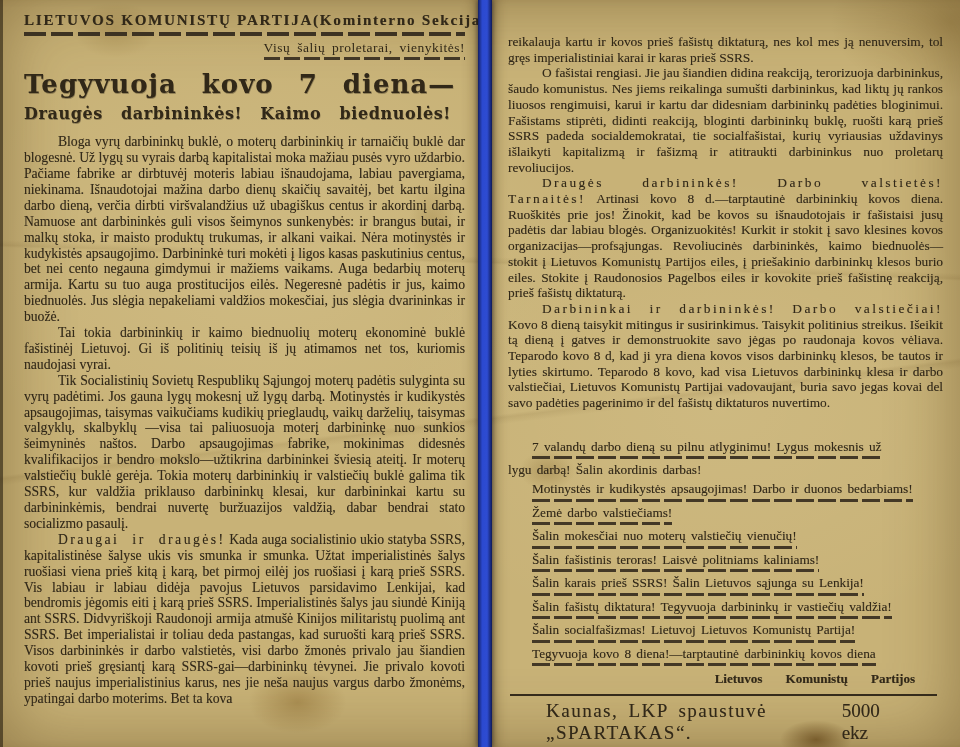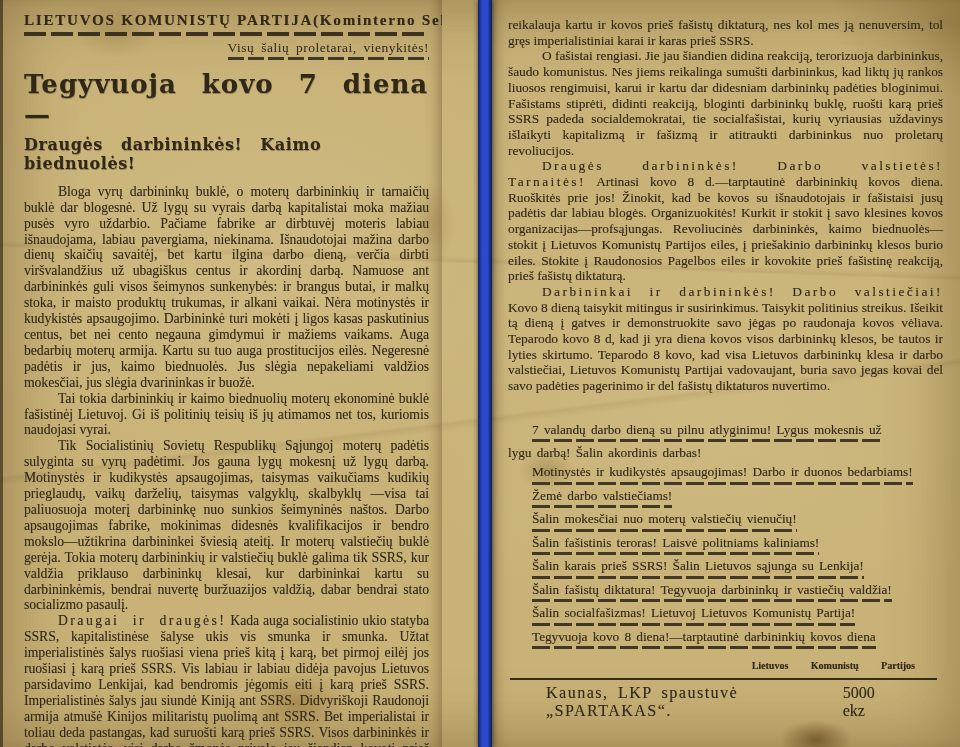--- a/index.html
+++ b/index.html
@@ -18,23 +18,23 @@
       radial-gradient(ellipse 420px 300px at 28% 35%, rgba(255,245,210,.12), transparent 80%),
       radial-gradient(ellipse 420px 300px at 75% 55%, rgba(255,245,210,.10), transparent 80%),
       linear-gradient(173deg, transparent 55%, rgba(90,65,20,.10) 55.4%, transparent 56.2%),
       linear-gradient(2deg, transparent 64%, rgba(90,65,20,.10) 64.3%, transparent 65%);
     box-shadow: inset 0 0 70px rgba(80,55,15,.45);
     color:#312818;
   }
   .scan::after { content:""; position:absolute; left:0; top:0; bottom:0; width:3px;
     background:rgba(25,18,8,.55); z-index:6; }
   .page { position:absolute; top:0; bottom:0; overflow:hidden; }
-  .page-left { left:0; width:442px; padding:12px 13px 6px 24px;
+  .page-left { left:0; width:478px; padding:12px 13px 6px 24px;
     box-shadow: inset -10px 0 14px -8px rgba(70,50,15,.45); }
-  .page-right { left:492px; width:468px; padding:17px 17px 6px 16px;
+  .page-right { left:492px; width:468px; padding:34px 17px 6px 16px;
     box-shadow: inset 10px 0 14px -8px rgba(70,50,15,.50); }
   .gutter { position:absolute; left:478px; top:0; bottom:0; width:14px; z-index:5;
     background:linear-gradient(90deg,#131f63 0%, #2b49cf 30%, #2e4cd2 65%, #0f1a56 100%);
     box-shadow: 0 0 5px rgba(10,10,40,.6); }
 
   
   .masthead { display:flex; justify-content:space-between; align-items:baseline;
     font-weight:bold; font-size:15px; letter-spacing:1.8px; white-space:nowrap;
     text-shadow:.4px .4px 0 rgba(62,52,36,.45); }
   .rule-heavy { height:4px; margin:3px 0 4px;
@@ -63,26 +63,26 @@
 
   
   .slogans { font-size:13.2px; text-shadow:.3px .3px 0 rgba(62,52,36,.35); word-spacing:2px;margin-top:28px; }
   .slogan { margin:0 0 3px 24px; white-space:nowrap; }
   .slogan.flush { margin-left:0; }
   .slogan > span { display:inline-block; }
   .slogan.u > span::after { content:""; display:block; height:3px; margin-top:1.5px;
     background:repeating-linear-gradient(90deg,#433826 0 18px, rgba(0,0,0,0) 18px 22px); }
 
   
-  .signature { margin-top:11px; font-size:10px; font-weight:bold;
+  .signature { margin-top:5px; font-size:13px; font-weight:bold;
     text-shadow:.4px .4px 0 rgba(62,52,36,.4); }
   .sig-org { text-align:right; padding-right:28px; word-spacing:20px; }
   .sig-row { display:flex; justify-content:space-between; padding-right:26px; word-spacing:6px; }
   .footer-rule { border-top:2.5px solid #352b1b; margin:7px 6px 4px 2px; }
-  .imprint { display:flex; justify-content:space-between; font-size:16px;
+  .imprint { display:flex; justify-content:space-between; font-size:19px;
     padding:0 44px 0 38px; word-spacing:4px; text-shadow:.3px .3px 0 rgba(62,52,36,.35); }
   .sp { letter-spacing:1.5px; }
 </style>
 </head>
 <body>
 
 <div class="scan">
 
   <div class="page page-left">
     <div class="masthead">

